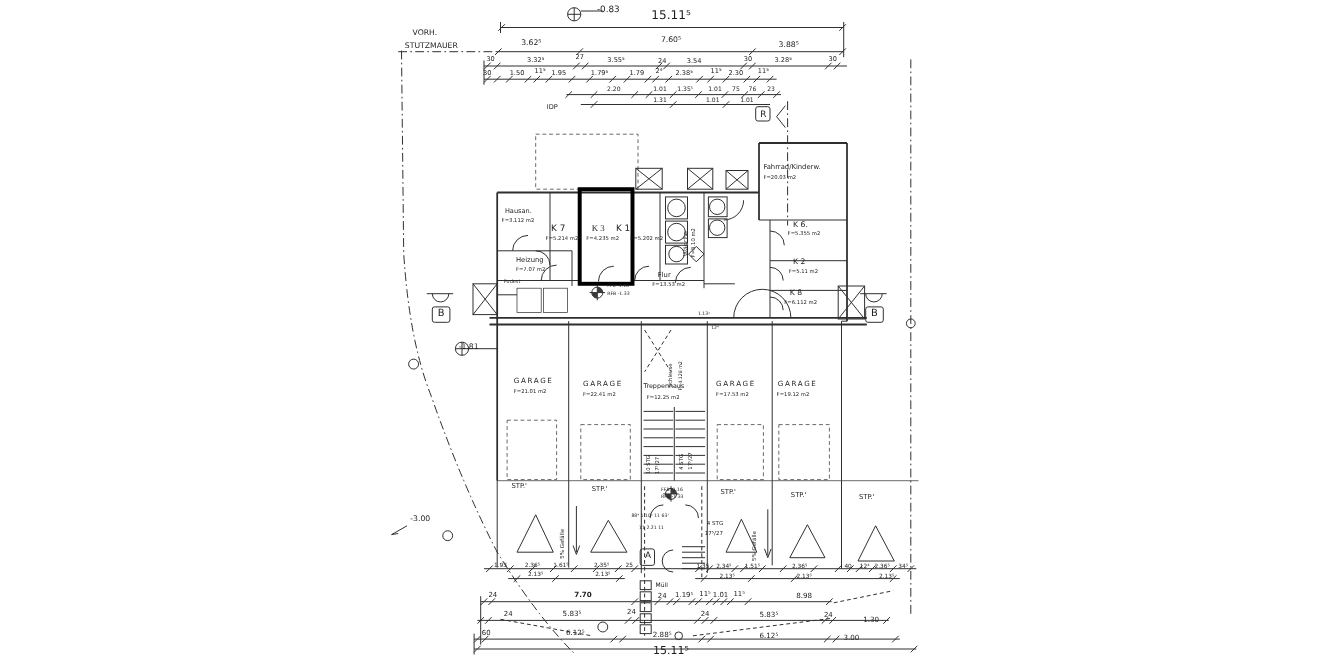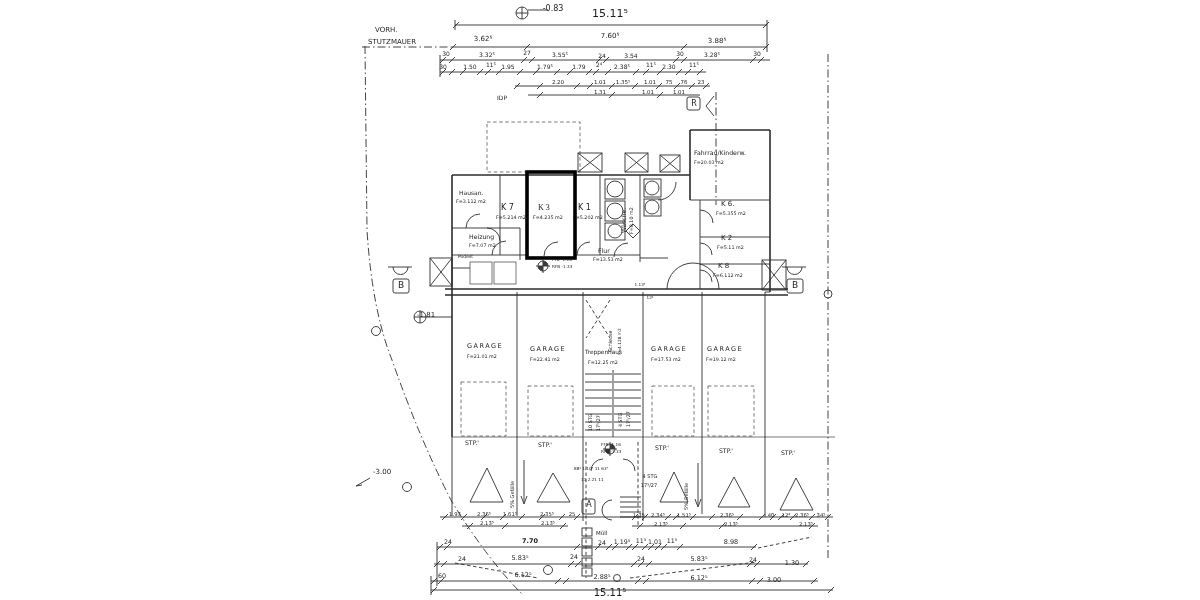--- a/index.html
+++ b/index.html
@@ -321,21 +321,21 @@
       <span class="lbl" style="left: 401px; top: 281px; font-size: 9px; transform: translateX(-50%);">B</span>
       <span class="lbl" style="left: 795px; top: 281px; font-size: 9px; transform: translateX(-50%);">B</span>
       <span class="lbl" style="left: 417px; top: 312px; font-size: 7px;">-1.81</span>
       <span class="lbl" style="left: 373px; top: 469px; font-size: 7px;">-3.00</span>
       <span class="lbl" style="left: 459px; top: 190px; font-size: 6px;">Hausan.</span>
       <span class="lbl" style="left: 456px; top: 200px; font-size: 4.8px;">F=3.112 m2</span>
       <span class="lbl" style="left: 501px; top: 204px; font-size: 8px;">K 7</span>
       <span class="lbl" style="left: 496px; top: 216px; font-size: 4.8px;">F=5.214 m2</span>
       <span class="lbl" style="left: 538px; top: 204px; font-size: 8px; font-family: Liberation Serif, serif;">K 3</span>
       <span class="lbl" style="left: 533px; top: 216px; font-size: 4.8px;">F=4.235 m2</span>
-      <span class="lbl" style="left: 578px; top: 204px; font-size: 8px;">K 1</span>
+      <span class="lbl" style="left: 560px; top: 204px; font-size: 8px;">K 1</span>
       <span class="lbl" style="left: 573px; top: 216px; font-size: 4.8px;">F=5.202 m2</span>
       <span class="lbl v" style="left: 621px; top: 233px; font-size: 6px; transform: rotate(-90deg);">Wäsche.</span>
       <span class="lbl v" style="left: 630px; top: 234px; font-size: 4.8px; transform: rotate(-90deg);">F=8.10 m2</span>
       <span class="lbl" style="left: 694px; top: 150px; font-size: 6.2px;">Fahrrad/Kinderw.</span>
       <span class="lbl" style="left: 694px; top: 161px; font-size: 4.8px;">F=20.03 m2</span>
       <span class="lbl" style="left: 721px; top: 201px; font-size: 7px;">K 6.</span>
       <span class="lbl" style="left: 716px; top: 212px; font-size: 4.8px;">F=5.355 m2</span>
       <span class="lbl" style="left: 721px; top: 235px; font-size: 7px;">K 2</span>
       <span class="lbl" style="left: 717px; top: 246px; font-size: 4.8px;">F=5.11 m2</span>
       <span class="lbl" style="left: 718px; top: 263px; font-size: 7px;">K 8</span>

